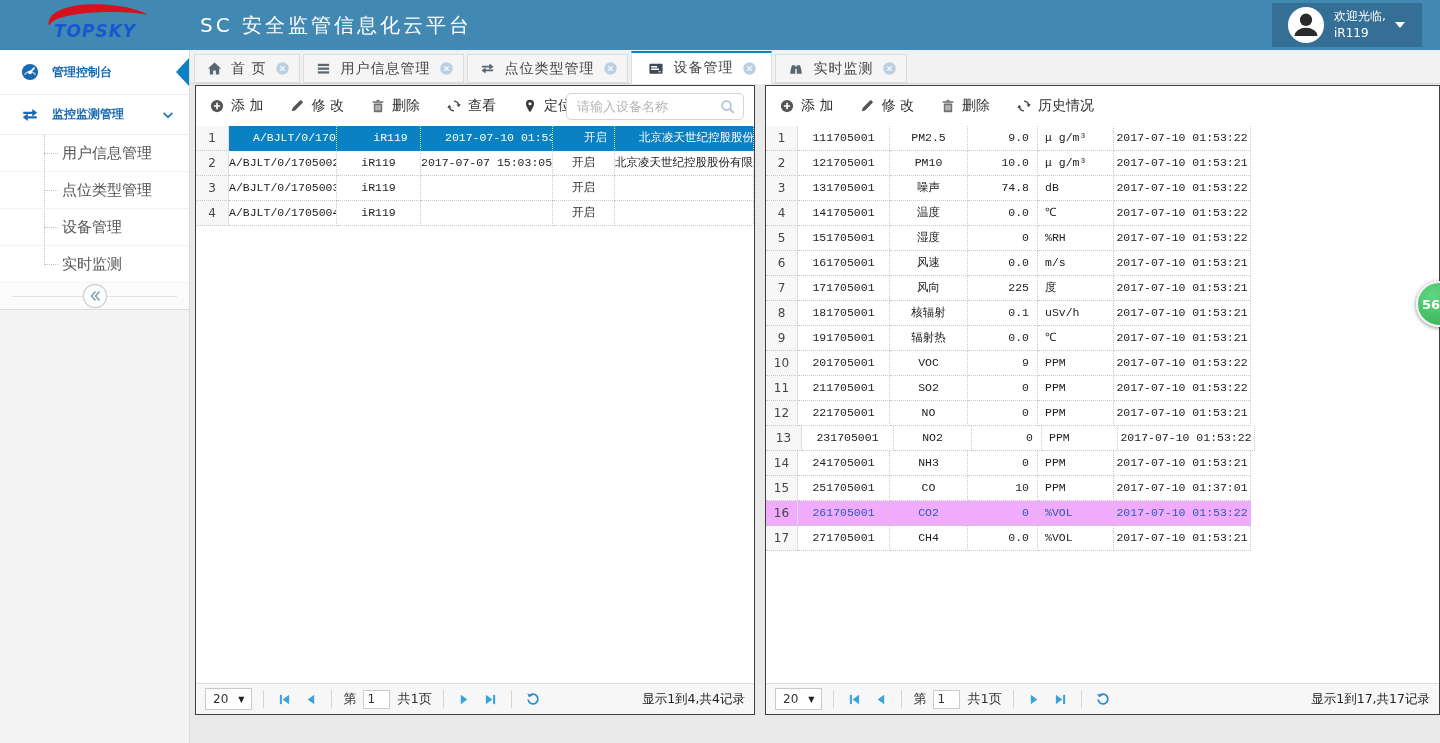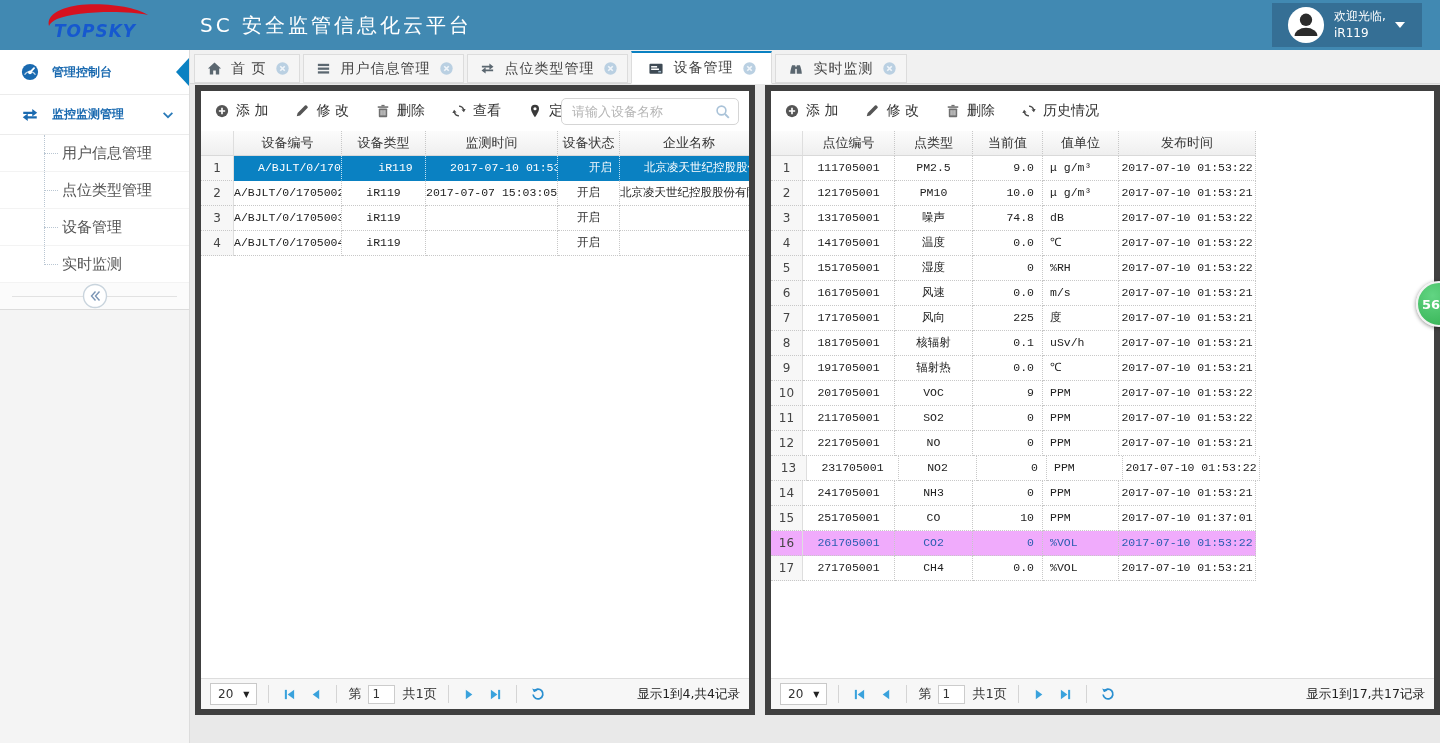--- a/index.html
+++ b/index.html
@@ -50,21 +50,21 @@
             align-items:flex-end; padding-left:4px; gap:3px; }
   .tab { height:29px; display:inline-flex; align-items:center; gap:9px; padding:0 9px 0 12px;
          background:#f5f5f5; border:1px solid #dcdcdc; font-size:14px; color:#444; cursor:pointer;
          white-space:nowrap; }
   .tab .tlbl { letter-spacing:1px; }
   .tab.active { background:#fff; border-top:2px solid #0a81c2; height:33px; margin-bottom:-1px;
                 border-bottom:1px solid #fff; padding:0 14px 0 16px; }
 
   
   .panels { position:absolute; top:35px; left:5px; right:0; bottom:28px; display:flex; gap:10px; }
-  .panel { background:#fff; border:6px solid #404040; display:flex; flex-direction:column; }
+  .panel { background:#fff; border:1px solid #404040; display:flex; flex-direction:column; }
   .panel.left { width:560px; flex:none; }
   .panel.right { flex:1; }
   .toolbar { height:40px; flex:none; display:flex; align-items:center; padding:0 14px; gap:27px;
              position:relative; }
   .tbtn { display:inline-flex; align-items:center; gap:7px; font-size:14px; color:#333; cursor:pointer; }
   .searchbox { position:absolute; right:10px; top:7px; width:178px; height:27px;
                border:1px solid #d5d5d5; border-radius:5px; display:flex; align-items:center;
                background:#fff; padding-right:7px; }
   .searchbox input { border:none; outline:none; flex:1; min-width:0; padding:0 4px 0 10px;
                      font-size:13px; color:#333; background:transparent;
@@ -345,28 +345,20 @@
             <input placeholder="请输入设备名称" style="">
             <span class="ic">
               <svg width="16" height="16" viewBox="0 0 16 16">
                   <circle cx="6.5" cy="6.5" r="4.4" fill="none" stroke="#a9c2d8" stroke-width="1.6"></circle>
                   <line x1="10" y1="10" x2="13.8" y2="13.8" stroke="#a9c2d8" stroke-width="1.9"></line>
                 </svg>
             </span>
           </div>
         </div>
         <div class="grid" id="lgrid">
-            <div class="g-row g-h">
-              <div class="g-c numc" style="width: 33px;"></div>
-              <div class="g-c" style="width: 108px;">设备编号</div>
-              <div class="g-c" style="width: 84px;">设备类型</div>
-              <div class="g-c" style="width: 132px;">监测时间</div>
-              <div class="g-c" style="width: 62px;">设备状态</div>
-              <div class="g-c" style="width: 139px;">企业名称</div>
-            </div>
             <div class="g-row sel">
               <div class="g-c numc" style="width: 33px;">1</div>
               <div class="g-c al-c" style="width: 108px;">A/BJLT/0/1705001</div>
               <div class="g-c al-c" style="width: 84px;">iR119</div>
               <div class="g-c al-c" style="width: 132px;">2017-07-10 01:53:22</div>
               <div class="g-c al-c" style="width: 62px;">开启</div>
               <div class="g-c al-c" style="width: 139px;">北京凌天世纪控股股份有限公司</div>
             </div>
             <div class="g-row">
               <div class="g-c numc" style="width: 33px;">2</div>
@@ -485,28 +477,20 @@
                       <path d="M8 3.2 a5 5 0 0 1 4.6 3 l-1.9.1 L13.6 9.5 15.6 5.6 l-1.7.1 A6.6 6.6 0 0 0 8 1.6 z"></path>
                       <path d="M8 12.8 a5 5 0 0 1 -4.6 -3 l1.9 -.1 L2.4 6.5 .4 10.4 l1.7 -.1 A6.6 6.6 0 0 0 8 14.4 z"></path>
                     </g>
                   </svg>
                 </span>
                 <span class="tbtn-label">历史情况</span>
               </a>
             </span>
         </div>
         <div class="grid" id="rgrid">
-            <div class="g-row g-h">
-              <div class="g-c numc" style="width: 32px;"></div>
-              <div class="g-c" style="width: 92px;">点位编号</div>
-              <div class="g-c" style="width: 78px;">点类型</div>
-              <div class="g-c" style="width: 70px;">当前值</div>
-              <div class="g-c" style="width: 76px;">值单位</div>
-              <div class="g-c" style="width: 137px;">发布时间</div>
-            </div>
             <div class="g-row">
               <div class="g-c numc" style="width: 32px;">1</div>
               <div class="g-c al-c" style="width: 92px;">111705001</div>
               <div class="g-c al-c" style="width: 78px;">PM2.5</div>
               <div class="g-c al-r" style="width: 70px;">9.0</div>
               <div class="g-c al-l" style="width: 76px;">μ g/m³</div>
               <div class="g-c al-c" style="width: 137px;">2017-07-10 01:53:22</div>
             </div>
             <div class="g-row">
               <div class="g-c numc" style="width: 32px;">2</div>

